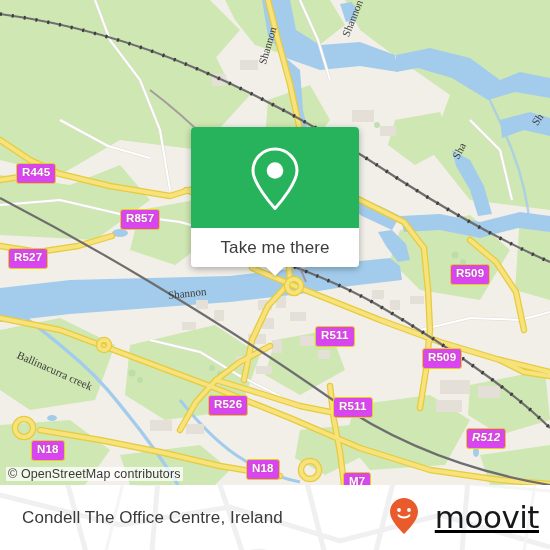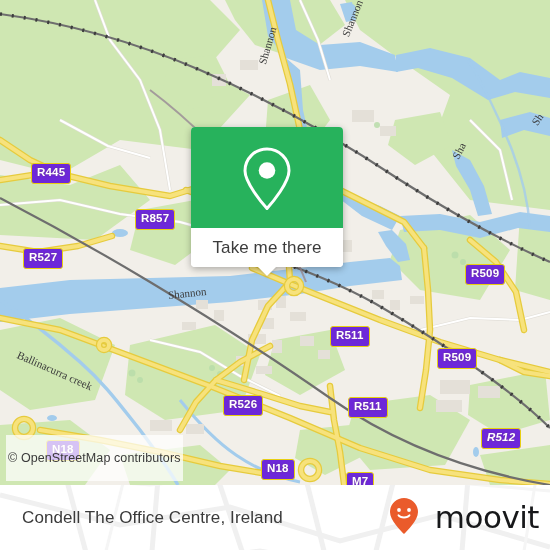--- a/index.html
+++ b/index.html
@@ -31,57 +31,56 @@
   #map svg { display:block; }
 
   
   .attrib {
     position: absolute;
     left: 6px;
     bottom: 4px;
     font-size: 12.5px;
     color: #3a3a3a;
     background: rgba(255,255,255,0.72);
-    padding: 16px 2px;
+    padding: 0 2px;
     letter-spacing: .1px;
     white-space: nowrap;
   }
 
   
   .shield {
     position: absolute;
-    background: #6d28d9;
+    background: #d946ef;
     border: 1.6px solid #e8cf12;
     border-radius: 3px;
     color: #ffffff;
     font-size: 11.5px;
     font-weight: bold;
     line-height: 1;
     padding: 3px 5px 4px 5px;
     letter-spacing: .2px;
     text-shadow: 0 0 2px rgba(120,100,0,.35);
     white-space: nowrap;
-    margin-left: 15px;
   }
 
   
   .waterlbl {
     position: absolute;
     color: #3b3b3b;
     font-size: 11px;
     white-space: nowrap;
     font-family: "Liberation Serif", serif;
   }
 
   
   #card {
     position: absolute;
     left: 191px;
     top: 127px;
-    width: 152px;
+    width: 168px;
     border-radius: 4px;
     box-shadow: 0 2px 7px rgba(0,0,0,0.30);
     overflow: visible;
     background: #ffffff;
   }
   #card-green {
     background: #27b25c;
     height: 101px;
     border-radius: 4px 4px 0 0;
     display: flex;
@@ -143,20 +142,21 @@
     white-space: nowrap;
   }
   #moovit-logo {
     position: absolute;
     right: 20px;
     top: 50%;
     transform: translateY(-50%);
     display: flex;
     align-items: center;
     gap: 16px;
+    text-decoration: underline;
   }
   #moovit-logo .wordmark {
     font-size: 31px;
     color: #17181a;
     letter-spacing: -0.5px;
     line-height: 1;
     font-family: "DejaVu Sans", sans-serif;
     font-weight: 500;
   }
 </style>
@@ -377,21 +377,21 @@
     <div class="shield" style="left:120px; top:209px;text-align:center;">R857</div>
     <div class="shield" style="left:8px; top:248px;">R527</div>
     <div class="shield" style="left:450px; top:264px;">R509</div>
     <div class="shield" style="left:315px; top:326px;">R511</div>
     <div class="shield" style="left:422px; top:348px;">R509</div>
     <div class="shield" style="left:208px; top:395px;">R526</div>
     <div class="shield" style="left:333px; top:397px;">R511</div>
     <div class="shield" style="left:466px; top:428px;font-style:italic;">R512</div>
     <div class="shield" style="left:31px; top:440px;">N18</div>
     <div class="shield" style="left:246px; top:459px;">N18</div>
-    <div class="shield" style="left:331px; top:472px;">M7</div>
+    <div class="shield" style="left:343px; top:472px;">M7</div>
 
     <div class="attrib">© OpenStreetMap contributors</div>
 
     <div id="card">
       <div id="card-green">
         <span>
           <svg width="52" height="64" viewBox="0 0 52 64" xmlns="http://www.w3.org/2000/svg">
             <path d="M26 3 C13.8 3 4 12.7 4 24.8 C4 36.5 20.5 56.5 26 62.5 C31.5 56.5 48 36.5 48 24.8 C48 12.7 38.2 3 26 3 Z" fill="none" stroke="#ffffff" stroke-width="3"></path>
             <circle cx="26" cy="24.5" r="8.3" fill="#ffffff"></circle>
           </svg>

